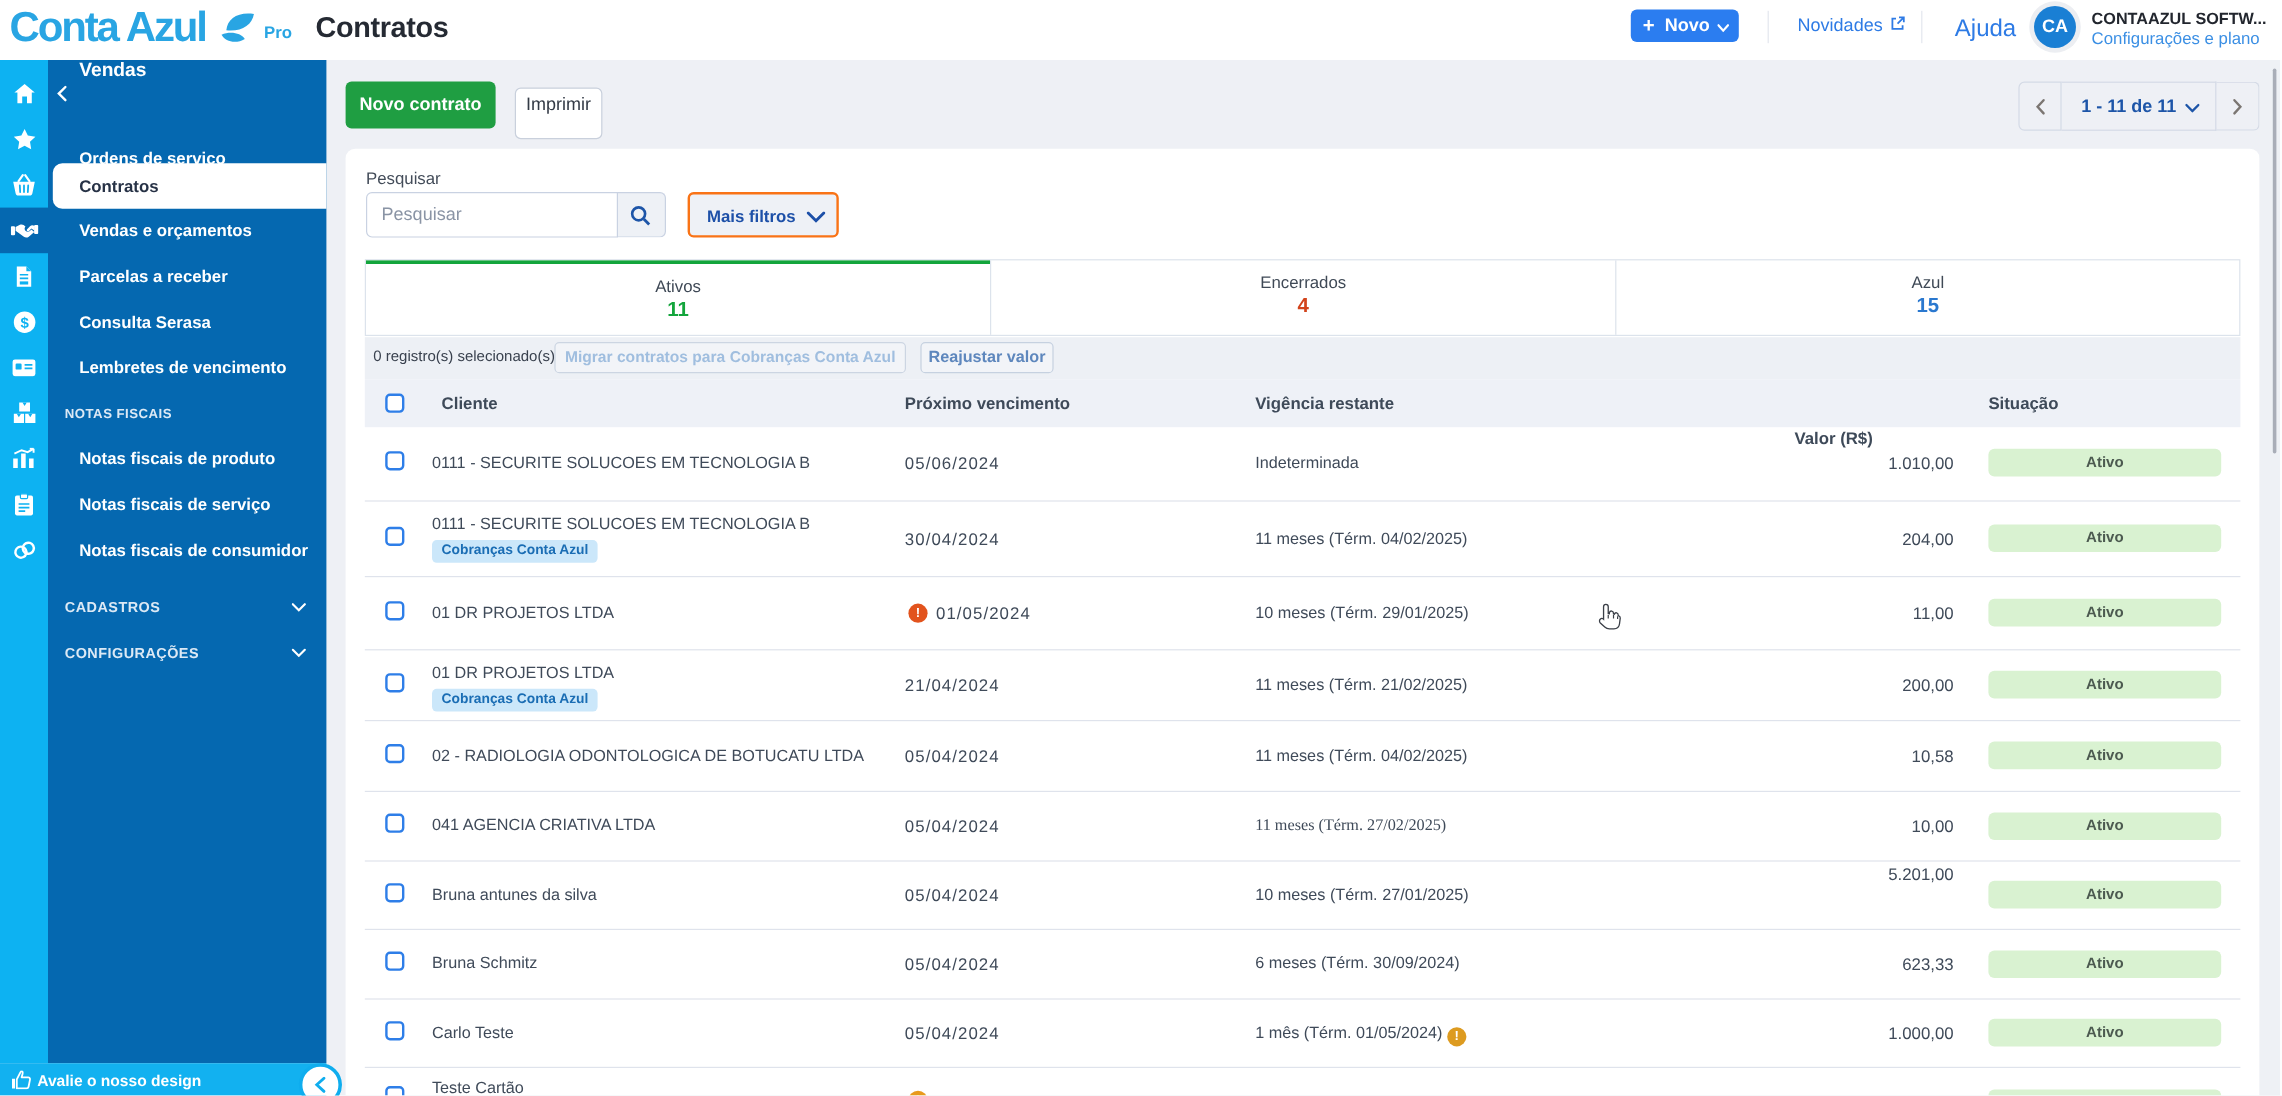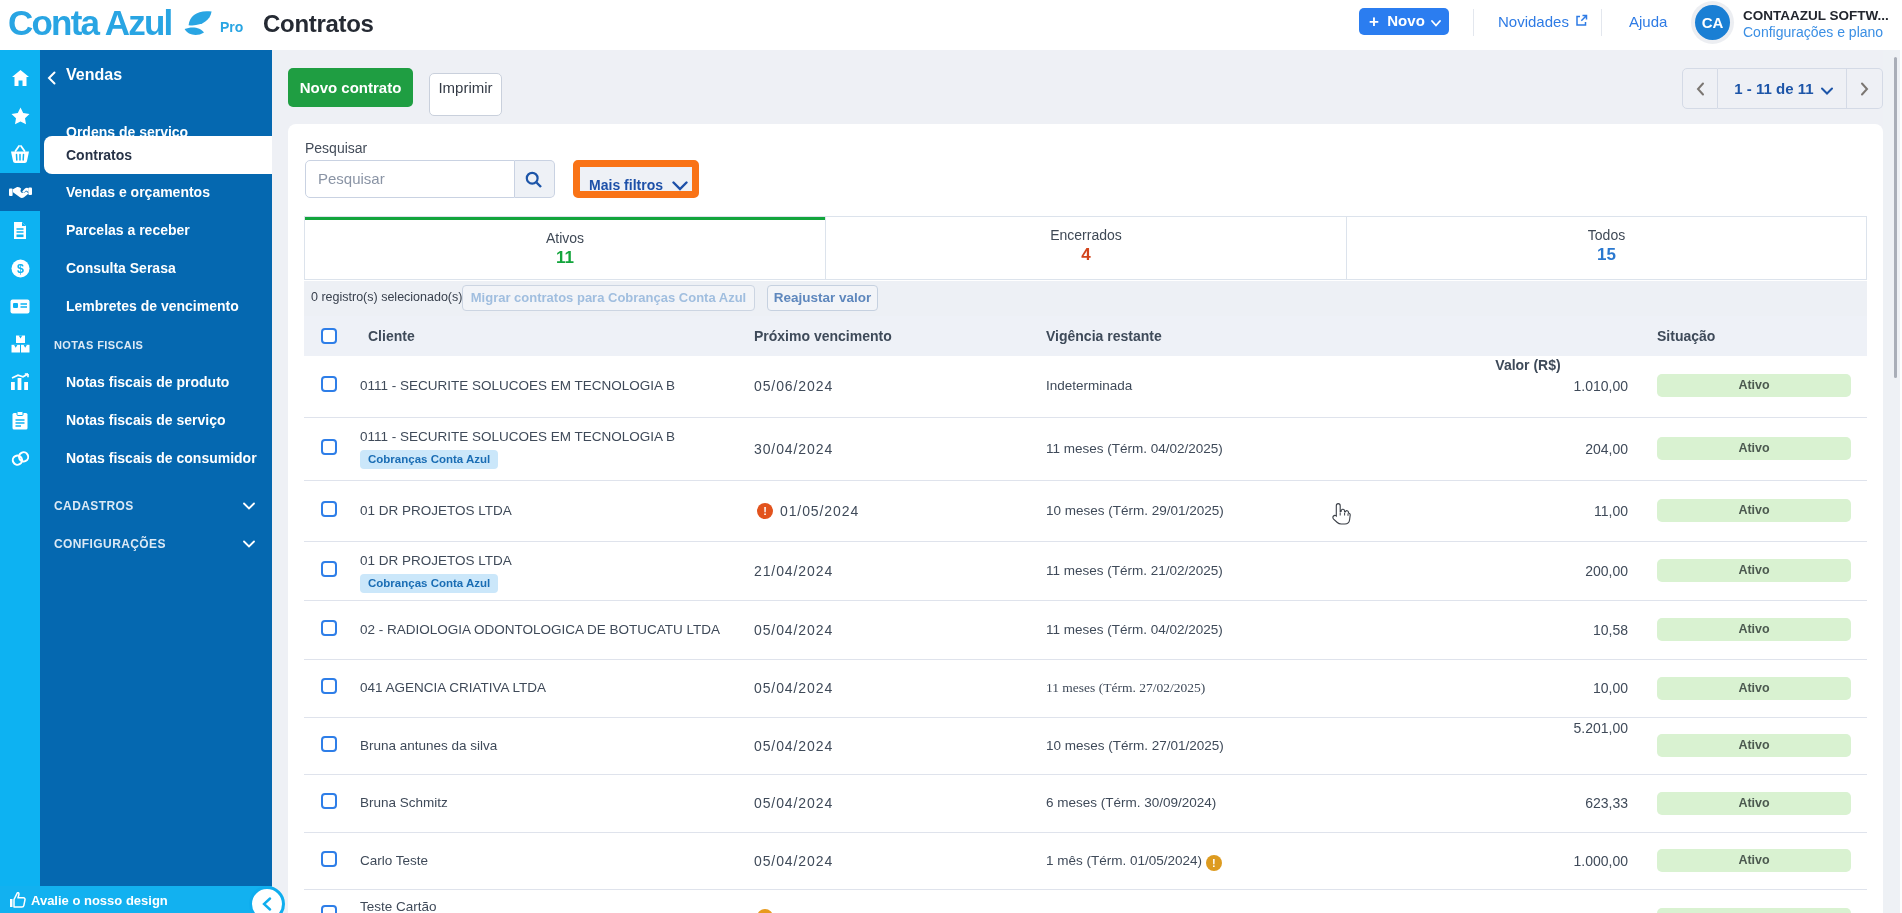--- a/index.html
+++ b/index.html
@@ -9,21 +9,21 @@
 .abs { position:absolute; }
 
 
 #topbar { position:absolute; left:0; top:0; width:1902px; height:50px; background:#ffffff; z-index:30; }
 #logo { position:absolute; left:8px; top:3px; font-weight:bold; font-size:35px; letter-spacing:-1.8px; color:#29a5e3; }
 #pro { position:absolute; left:220px; top:19px; font-weight:bold; font-size:14px; color:#29a5e3; }
 #pagetitle { position:absolute; left:263px; top:10px; font-size:24px; font-weight:600; color:#252a33; letter-spacing:-0.3px;}
 #novoBtn { position:absolute; left:1359px; top:8px; width:90px; height:27px; background:#2b7df0; border-radius:5px; color:#fff; font-weight:bold; font-size:15px; text-align:center; line-height:26px; }
 .hdiv { position:absolute; top:9px; width:1px; height:27px; background:#e3e7ee; }
 #novidades { position:absolute; left:1498px; top:13px; color:#2e7be5; font-size:15px; }
-#ajuda { position:absolute; left:1629px; top:13px; color:#2e7be5; font-size:15px; }
+#ajuda { position:absolute; left:1629px; top:13px; color:#2e7be5; font-size:20px; }
 #avatarRing { position:absolute; left:1691px; top:1px; width:43px; height:43px; border-radius:50%; background:#eceef2; }
 #avatar { position:absolute; left:1695px; top:5px; width:35px; height:35px; border-radius:50%; background:#1a7fd4; color:#fff; font-weight:bold; font-size:15px; text-align:center; line-height:35px; }
 #account1 { position:absolute; left:1743px; top:8px; font-size:13.5px; font-weight:bold; color:#22262e; }
 #account2 { position:absolute; left:1743px; top:24px; font-size:14px; color:#3b8fe4; }
 
 
 #iconstrip { position:absolute; left:0; top:50px; width:40px; height:836px; background:#0db2f2; z-index:10; }
 #menu { position:absolute; left:40px; top:50px; width:232px; height:836px; background:#0568b0; z-index:10; color:#fff; }
 .icon { position:absolute; left:0; width:40px; height:38px; display:flex; align-items:center; justify-content:center; }
 .icon.active { background:#0568b0; }
@@ -42,21 +42,21 @@
 #pgL { position:absolute; left:0; top:0; width:36px; height:41px; border:1px solid #d4dae6; border-radius:5px 0 0 5px; display:flex; align-items:center; justify-content:center; }
 #pgM { position:absolute; left:36px; top:0; width:129px; height:41px; border:1px solid #d4dae6; border-left:none; color:#1d55a8; font-weight:bold; font-size:15px; text-align:center; line-height:39px; }
 #pgR { position:absolute; left:165px; top:0; width:36px; height:41px; border:1px solid #d4dae6; border-left:none; border-radius:0 5px 5px 0; display:flex; align-items:center; justify-content:center; }
 
 #card { position:absolute; left:288px; top:124px; width:1595px; height:789px; background:#fff; border-radius:8px 8px 0 0; z-index:4; overflow:hidden; }
 
 
 #lblPesquisar { position:absolute; left:17px; top:16px; font-size:14px; color:#434c59; }
 #searchInput { position:absolute; left:17px; top:36px; width:210px; height:38px; border:1px solid #c9d2e2; border-radius:5px 0 0 5px; background:#fff; color:#8a94a5; font-size:15px; line-height:36px; padding-left:12px; }
 #searchBtn { position:absolute; left:227px; top:36px; width:40px; height:38px; border:1px solid #c9d2e2; border-left:none; border-radius:0 5px 5px 0; background:#eef1f6; }
-#filterBtn { position:absolute; left:285px; top:36px; width:126px; height:38px; border:7px solid #f97316; border-radius:5px; background:#eef1f6; color:#1d50a8; font-weight:bold; font-size:14px; line-height:36px; text-align:center; white-space:nowrap; }
+#filterBtn { position:absolute; left:285px; top:36px; width:126px; height:38px; border:2px solid #f97316; border-radius:5px; background:#eef1f6; color:#1d50a8; font-weight:bold; font-size:14px; line-height:36px; text-align:center; white-space:nowrap; }
 
 
 #tabs { position:absolute; left:16px; top:92px; width:1563px; height:64px; border:1px solid #dce3ec; }
 .tab { position:absolute; top:0; height:62px; text-align:center; }
 .tab .t1 { margin-top:10px; font-size:14px; color:#3f4956; }
 .tab .t2 { margin-top:2px; font-size:17px; font-weight:bold; }
 #tabA { left:0; width:520px; border-top:3px solid #13a53c; }
 #tabB { left:520px; width:521px; border-left:1px solid #dce3ec; }
 #tabC { left:1041px; width:520px; border-left:1px solid #dce3ec; }
 
@@ -190,21 +190,21 @@
         <circle cx="7" cy="8.5" r="4.6" fill="none" stroke="#fff" stroke-width="2"></circle>
         <circle cx="14" cy="8.5" r="4.6" fill="none" stroke="#fff" stroke-width="2"></circle>
       </g>
     </svg>
   </div>
 </div>
 <div id="menu">
   <svg style="position:absolute;left:7px;top:21px;" width="9" height="14" viewBox="0 0 9 14">
       <path d="M7.5,1.5 L2,7 L7.5,12.5" fill="none" stroke="#fff" stroke-width="2" stroke-linecap="round"></path>
     </svg>
-  <div class="mitem" style="left:26px; top:16px; font-size:16px;">Vendas</div>
+  <div class="mitem" style="left:26px; top:0; font-size:16px;">Vendas</div>
   <div class="mitem" style="top:74px;">Ordens de serviço</div>
   <div class="mitem" style="top:134px;">Vendas e orçamentos</div>
   <div class="mitem" style="top:172px;">Parcelas a receber</div>
   <div class="mitem" style="top:210px;">Consulta Serasa</div>
   <div class="mitem" style="top:248px;">Lembretes de vencimento</div>
   <div class="msec" style="top:289px;">NOTAS FISCAIS</div>
   <div class="mitem" style="top:324px;">Notas fiscais de produto</div>
   <div class="mitem" style="top:362px;">Notas fiscais de serviço</div>
   <div class="mitem" style="top:400px;">Notas fiscais de consumidor</div>
   <div class="msec" style="top:449px; font-size:12px;">CADASTROS</div>
@@ -269,21 +269,21 @@
   <div id="tabs">
     <div class="tab" id="tabA">
         <div class="t1">Ativos</div>
         <div class="t2" style="color:#13a53c;">11</div>
       </div>
     <div class="tab" id="tabB">
         <div class="t1">Encerrados</div>
         <div class="t2" style="color:#d2431b;">4</div>
       </div>
     <div class="tab" id="tabC">
-        <div class="t1">Todos</div>
+        <div class="t1">Azul</div>
         <div class="t2" style="color:#2a78cf;">15</div>
       </div>
   </div>
 
   <div id="actionbar"></div>
   <div id="selTxt">0 registro(s) selecionado(s)</div>
   <div id="migrarBtn">Migrar contratos para Cobranças Conta Azul</div>
   <div id="reajBtn">Reajustar valor</div>
 
   <div id="thead">

